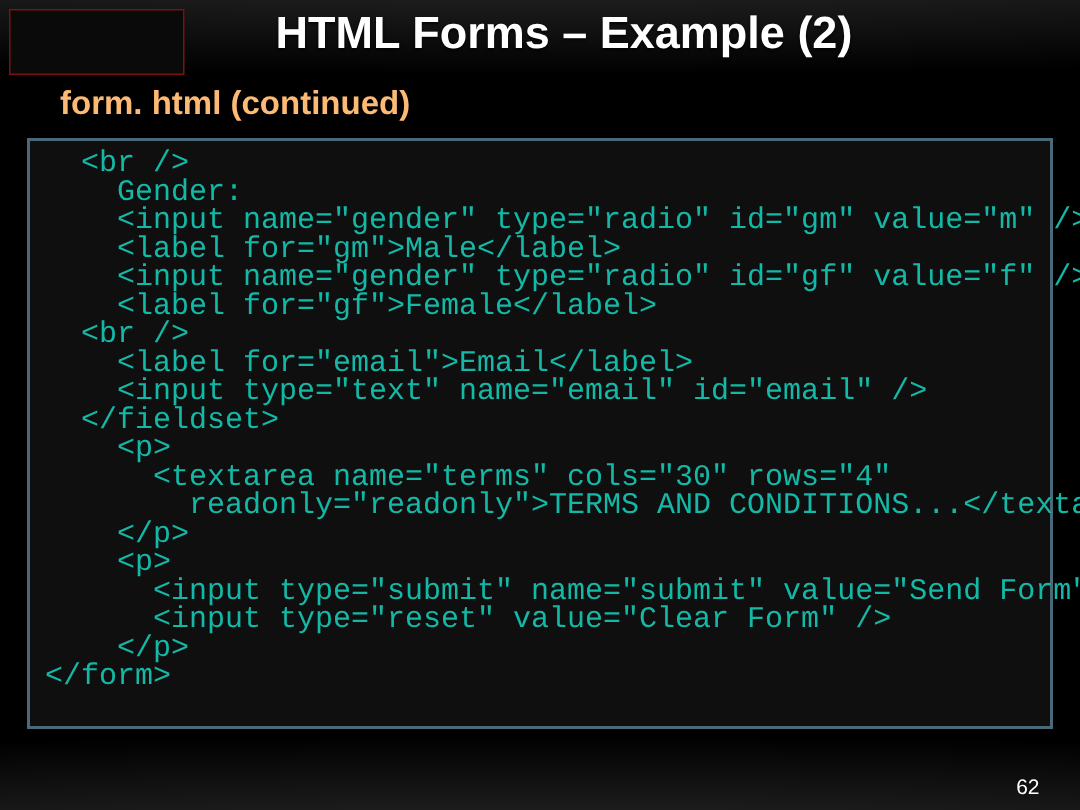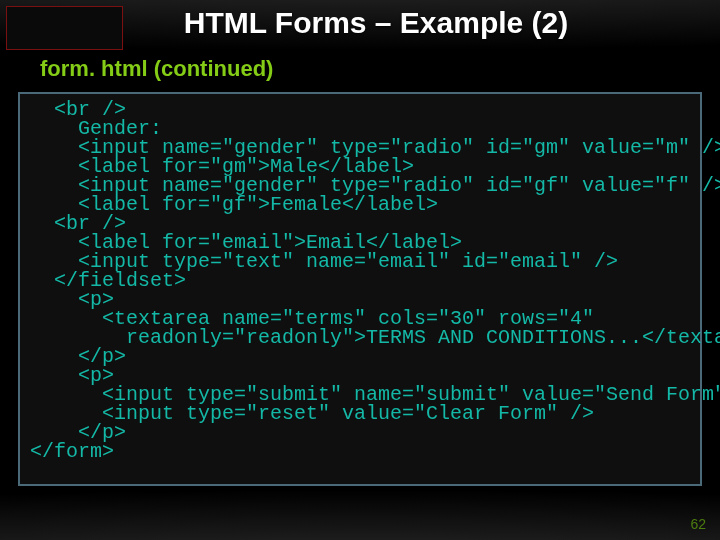--- a/index.html
+++ b/index.html
@@ -49,21 +49,21 @@
     font-size: 30px;
     font-weight: 700;
     text-shadow: 0 1px 2px rgba(0,0,0,0.8);
     padding-left: 32px;
     box-sizing: border-box;
   }
   .subtitle {
     position: absolute;
     top: 56px;
     left: 40px;
-    color: #84cc16;
+    color: #fdba74;
     font-size: 22px;
     font-weight: 600;
   }
   .code-frame {
     position: absolute;
     top: 92px;
     left: 18px;
     right: 18px;
     height: 394px;
     border: 2px solid #4a6a7a;
@@ -74,22 +74,22 @@
   .code {
     font-family: Consolas, "Courier New", monospace;
     font-size: 20px;
     line-height: 19px;
     color: #14b8a6;
     white-space: pre;
   }
   .page-num {
     position: absolute;
     bottom: 8px;
-    right: 14px;
-    color: #4d7c0f;
+    right: 27px;
+    color: #ffffff;
     font-size: 14px;
   }
 </style>
 </head>
 <body>
 
 <div class="top-swoosh"></div>
 <div class="bottom-swoosh"></div>
 
 <div class="logo-box"></div>

